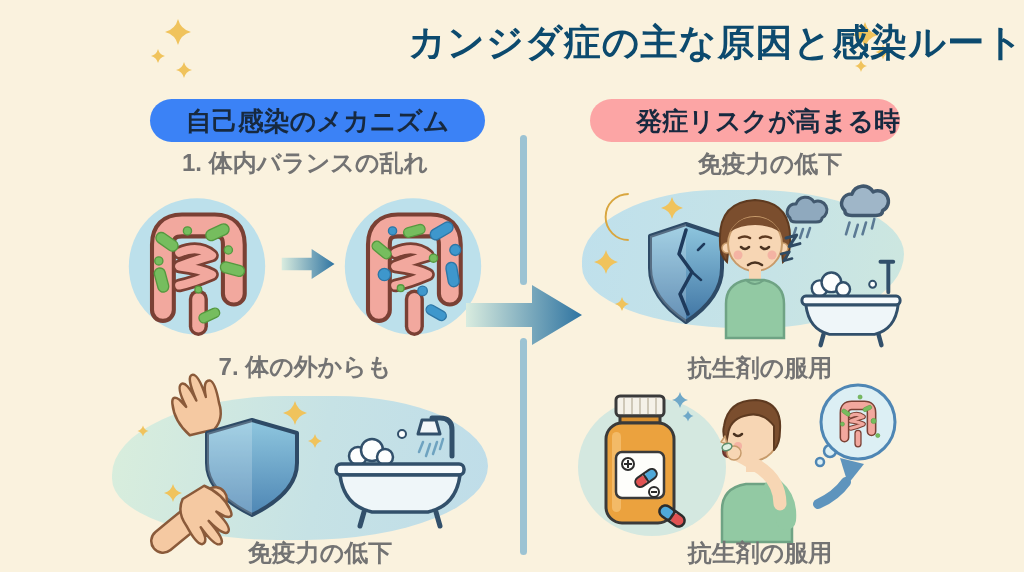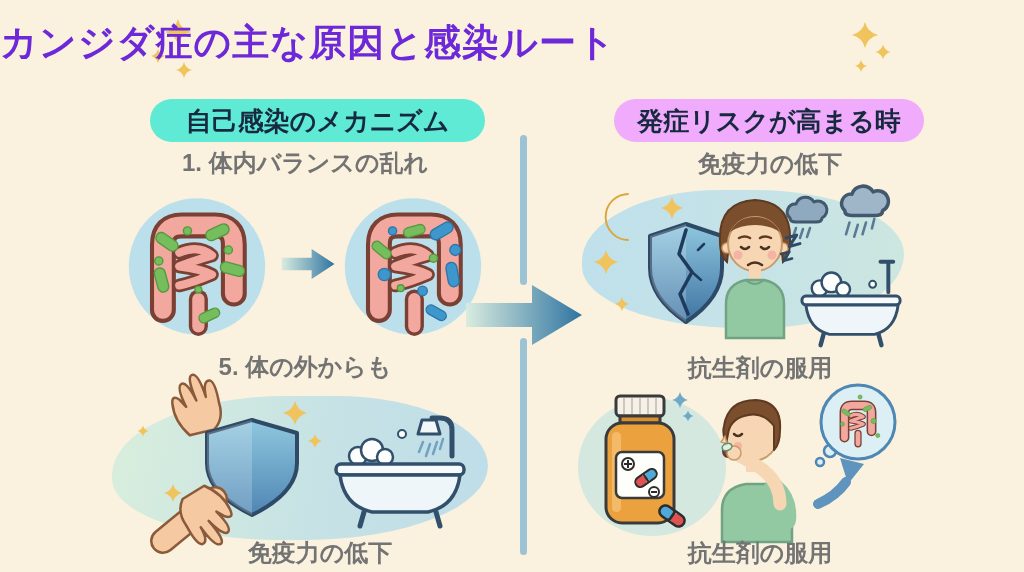--- a/index.html
+++ b/index.html
@@ -1,24 +1,24 @@
 <!DOCTYPE html>
 <html><head>
 <meta charset="utf-8">
 <style>
   html,body{margin:0;padding:0;}
   body{font-family:"Liberation Sans","DejaVu Sans",sans-serif;}
   .canvas{position:relative;width:1024px;height:572px;background:#FAF2DE;overflow:hidden;}
   .abs{position:absolute;}
-  .page-title{left:0;top:18px;width:1024px;text-align:left;font-size:37px;font-weight:800;
-    color:#6d28d9;letter-spacing:1px;z-index:6;}
+  .page-title{left:0;top:18px;width:1024px;text-align:right;font-size:37px;font-weight:800;
+    color:#0c4a6e;letter-spacing:1px;z-index:6;}
   .badge{height:43px;border-radius:22px;text-align:center;line-height:44px;font-size:26px;
     font-weight:800;color:#17293F;z-index:6;}
-  .badge-left{left:150px;top:99px;width:335px;background:#5eead4;}
-  .badge-right{left:614px;top:99px;width:310px;background:#f0abfc;}
+  .badge-left{left:150px;top:99px;width:335px;background:#3b82f6;}
+  .badge-right{left:590px;top:99px;width:310px;background:#fca5a5;text-align:right;}
   .label{font-weight:800;color:#737373;text-align:center;font-size:24px;z-index:6;}
   .blob{z-index:1;}
   .blob-left{left:112px;top:396px;width:376px;height:144px;
     background:linear-gradient(100deg,#D9EEDC 0%,#C6E2E5 55%,#BFDDE9 100%);
     border-radius:52% 46% 55% 50% / 62% 55% 58% 48%;}
   .blob-right-top{left:582px;top:190px;width:322px;height:138px;
     background:linear-gradient(100deg,#BFE0EC 0%,#C6E3E6 60%,#CDE7DF 100%);
     border-radius:48% 52% 50% 55% / 58% 52% 60% 50%;}
   .blob-right-bottom{left:578px;top:398px;width:148px;height:138px;background:#D4E8E0;
     border-radius:50%;}
@@ -113,21 +113,21 @@
       <rect x="-9" y="-4" width="18" height="8" rx="4" transform="translate(76,30) rotate(-30)"></rect>
       <rect x="-9" y="-4" width="18" height="8" rx="4" transform="translate(84,62) rotate(80)"></rect>
       <rect x="-8" y="-3.5" width="16" height="7" rx="3.5" transform="translate(72,90) rotate(30)"></rect>
       <circle cx="34" cy="62" r="4.5"></circle>
         <circle cx="86" cy="44" r="4"></circle>
         <circle cx="62" cy="74" r="3.5"></circle>
         <circle cx="40" cy="30" r="3"></circle>
     </g>
   </svg>
 
-  <div class="abs label" style="left:140px;top:351px;width:330px">5. 体の外からも</div>
+  <div class="abs label" style="left:140px;top:351px;width:330px">7. 体の外からも</div>
 
   <div class="abs blob blob-left"></div>
   <div class="abs blob blob-right-top"></div>
   <div class="abs blob blob-right-bottom"></div>
 
   <svg class="abs icon" style="left:135px;top:393px;width:190px;height:145px" viewBox="0 0 190 145">
     <defs>
         <linearGradient id="gSh" x1="0" y1="0" x2="0" y2="1">
       <stop offset="0" stop-color="#8FC7DF"></stop>
           <stop offset="1" stop-color="#4E86B4"></stop>

